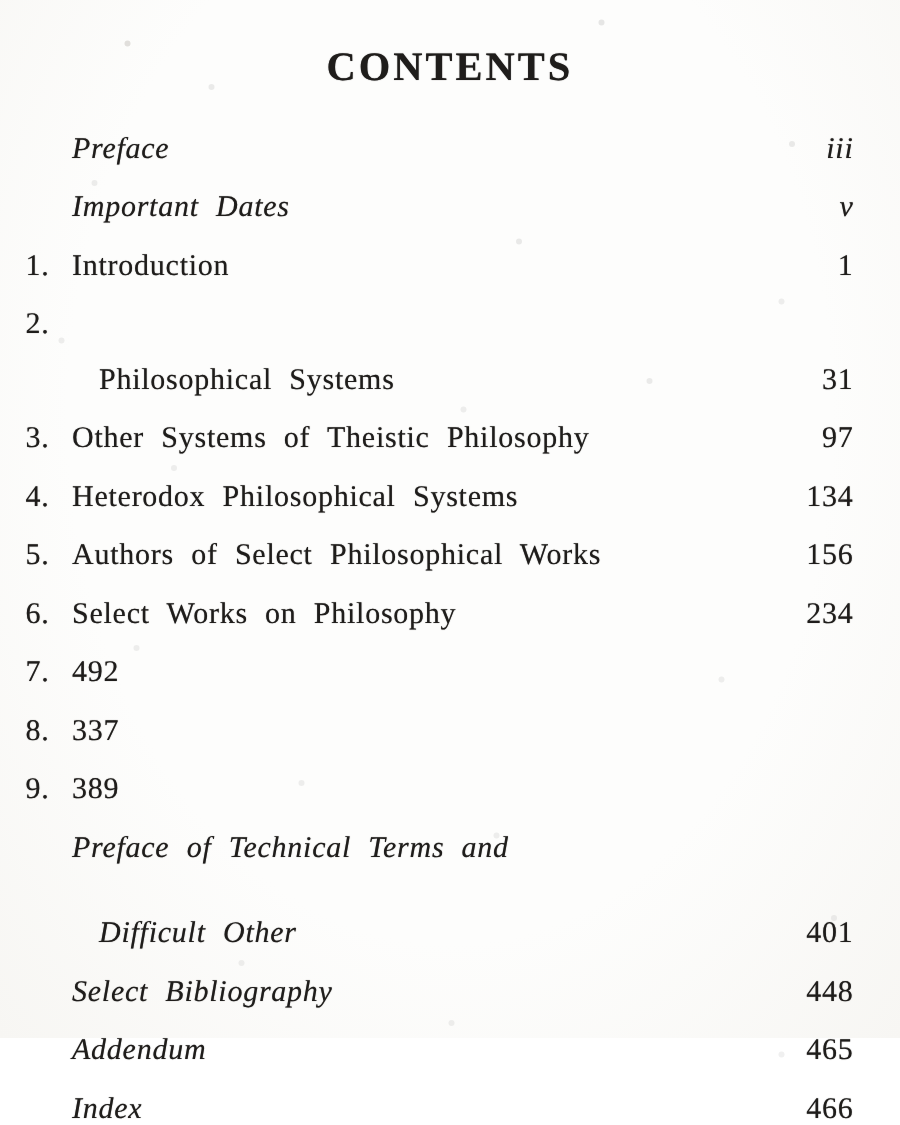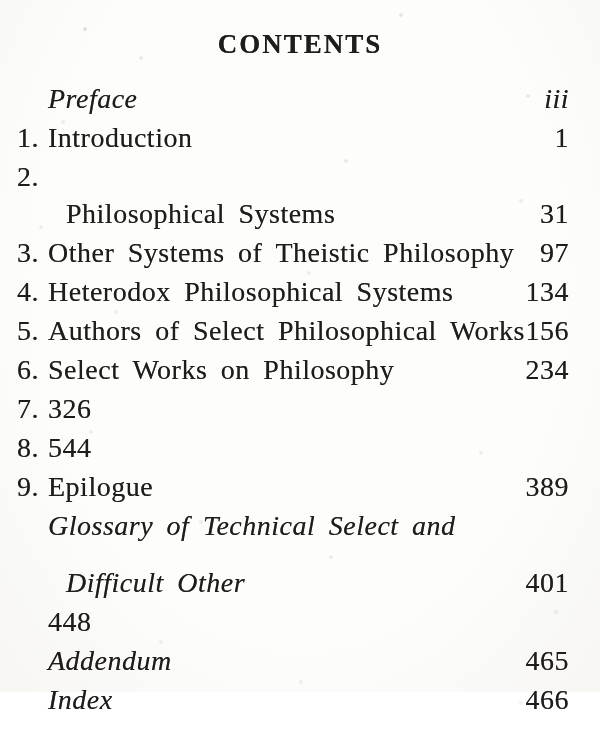--- a/index.html
+++ b/index.html
@@ -52,21 +52,21 @@
     text-shadow: 0 0 0.6px rgba(31,29,27,0.8);
   }
   .toc {
     margin-top: 30px;
     padding: 0 31px 0 17px;
   }
   .entry {
     display: flex;
     align-items: center;
     margin-bottom: 19px;
-    font-size: 28px;
+    font-size: 20px;
     line-height: 20px;
     word-spacing: 6px;
     letter-spacing: 0.5px;
     text-shadow: 0 0 0.6px rgba(31,29,27,0.65);
   }
   .num {
     flex: 0 0 31px;
     align-self: flex-start;
   }
   .lines { flex: 1 1 auto; min-width: 0; }
@@ -89,20 +89,28 @@
   <div class="toc" id="toc">
   <div class="entry">
     <span class="num"></span>
     <span class="lines it">
       <span class="line line1">Preface</span>
 
     </span>
     <span class="pagenum it">iii</span>
   </div>
 
+  <div class="entry">
+    <span class="num"></span>
+    <span class="lines it">
+      <span class="line line1">Important Dates</span>
+
+    </span>
+    <span class="pagenum it">v</span>
+  </div>
 
   <div class="entry">
     <span class="num">1.</span>
     <span class="lines">
       <span class="line line1">Introduction</span>
 
     </span>
     <span class="pagenum">1</span>
   </div>
 
@@ -145,48 +153,48 @@
     <span class="num">6.</span>
     <span class="lines">
       <span class="line line1">Select Works on Philosophy</span>
 
     </span>
     <span class="pagenum">234</span>
   </div>
 
   <div class="entry">
     <span class="num">7.</span>
-    <span class="pagenum">326</span>
+    <span class="pagenum">492</span>
   </div>
 
   <div class="entry">
     <span class="num">8.</span>
-    <span class="pagenum">544</span>
+    <span class="pagenum">337</span>
   </div>
 
   <div class="entry">
     <span class="num">9.</span>
-    <span class="lines">
-      <span class="line line1">Epilogue</span>
-
-    </span>
     <span class="pagenum">389</span>
   </div>
 
   <div class="entry">
     <span class="num"></span>
     <span class="lines it">
-      <span class="line line1">Glossary of Technical Select and</span>
+      <span class="line line1">Preface of Technical Terms and</span>
       <span class="line line2">Difficult Other</span>
     </span>
     <span class="pagenum">401</span>
   </div>
 
   <div class="entry">
     <span class="num"></span>
+    <span class="lines it">
+      <span class="line line1">Select Bibliography</span>
+
+    </span>
     <span class="pagenum">448</span>
   </div>
 
   <div class="entry">
     <span class="num"></span>
     <span class="lines it">
       <span class="line line1">Addendum</span>
 
     </span>
     <span class="pagenum">465</span>

